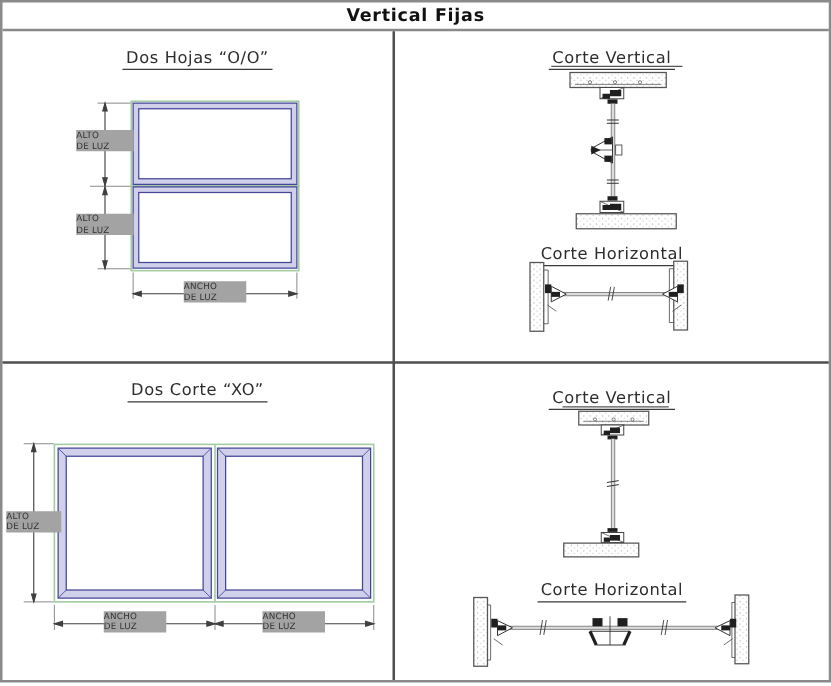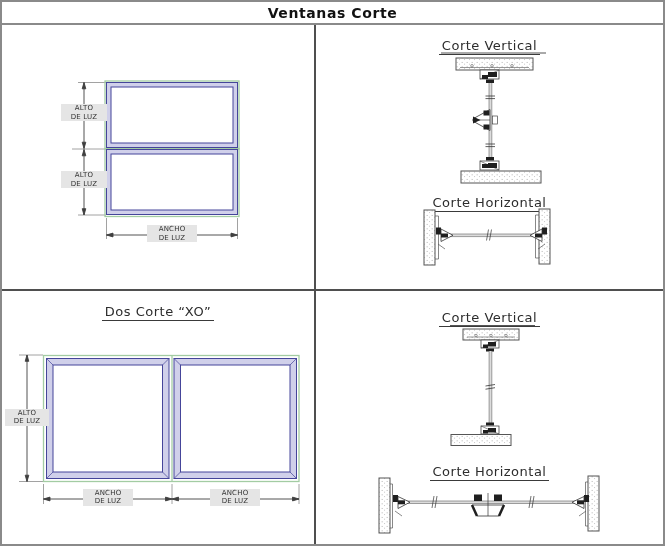--- a/index.html
+++ b/index.html
@@ -30,37 +30,40 @@
   .heading {
     position:absolute; left:0; right:0; text-align:center;
   }
   .heading span {
     display:inline-block; font-size:13px; color:#2d2d2d; letter-spacing:0.5px;
     border-bottom:1.5px solid #3a3a3a; padding:0 3px 1px 3px;
   }
   .draw { position:absolute; left:0; top:0; }
   .dim {
     position:absolute; font-size:7px; line-height:8.5px; color:#333333;
-    text-align:center; background:#e5e5e5; letter-spacing:0.2px;
+    background:#a3a3a3; letter-spacing:0.2px;
   }
 </style>
 </head>
 <body>
 
 <div class="page">
   <div class="sheet-border"></div>
 
   <div class="title-bar">
-    <span class="title-text">Ventanas Corte</span>
+    <span class="title-text">Vertical Fijas</span>
   </div>
   <div class="title-underline"></div>
   <div class="div-v"></div>
   <div class="div-h"></div>
 
   <div class="cell cell-tl">
+    <div class="heading" style="top:10px;">
+      <span>Dos Hojas “O/O”</span>
+    </div>
     <svg class="draw" width="312" height="264" viewBox="0 0 312 264">
       <g stroke="#8a8a8a" stroke-width="0.8">
         <line x1="76" y1="57.5" x2="104" y2="57.5"></line>
         <line x1="70" y1="124" x2="104" y2="124"></line>
         <line x1="76" y1="190" x2="104" y2="190"></line>
         <line x1="104.5" y1="193" x2="104.5" y2="214"></line>
         <line x1="235.5" y1="193" x2="235.5" y2="214"></line>
       </g>
       <g>
         <rect x="103" y="56" width="134" height="68" fill="none" stroke="#A3CCA3" stroke-width="1.3"></rect>

